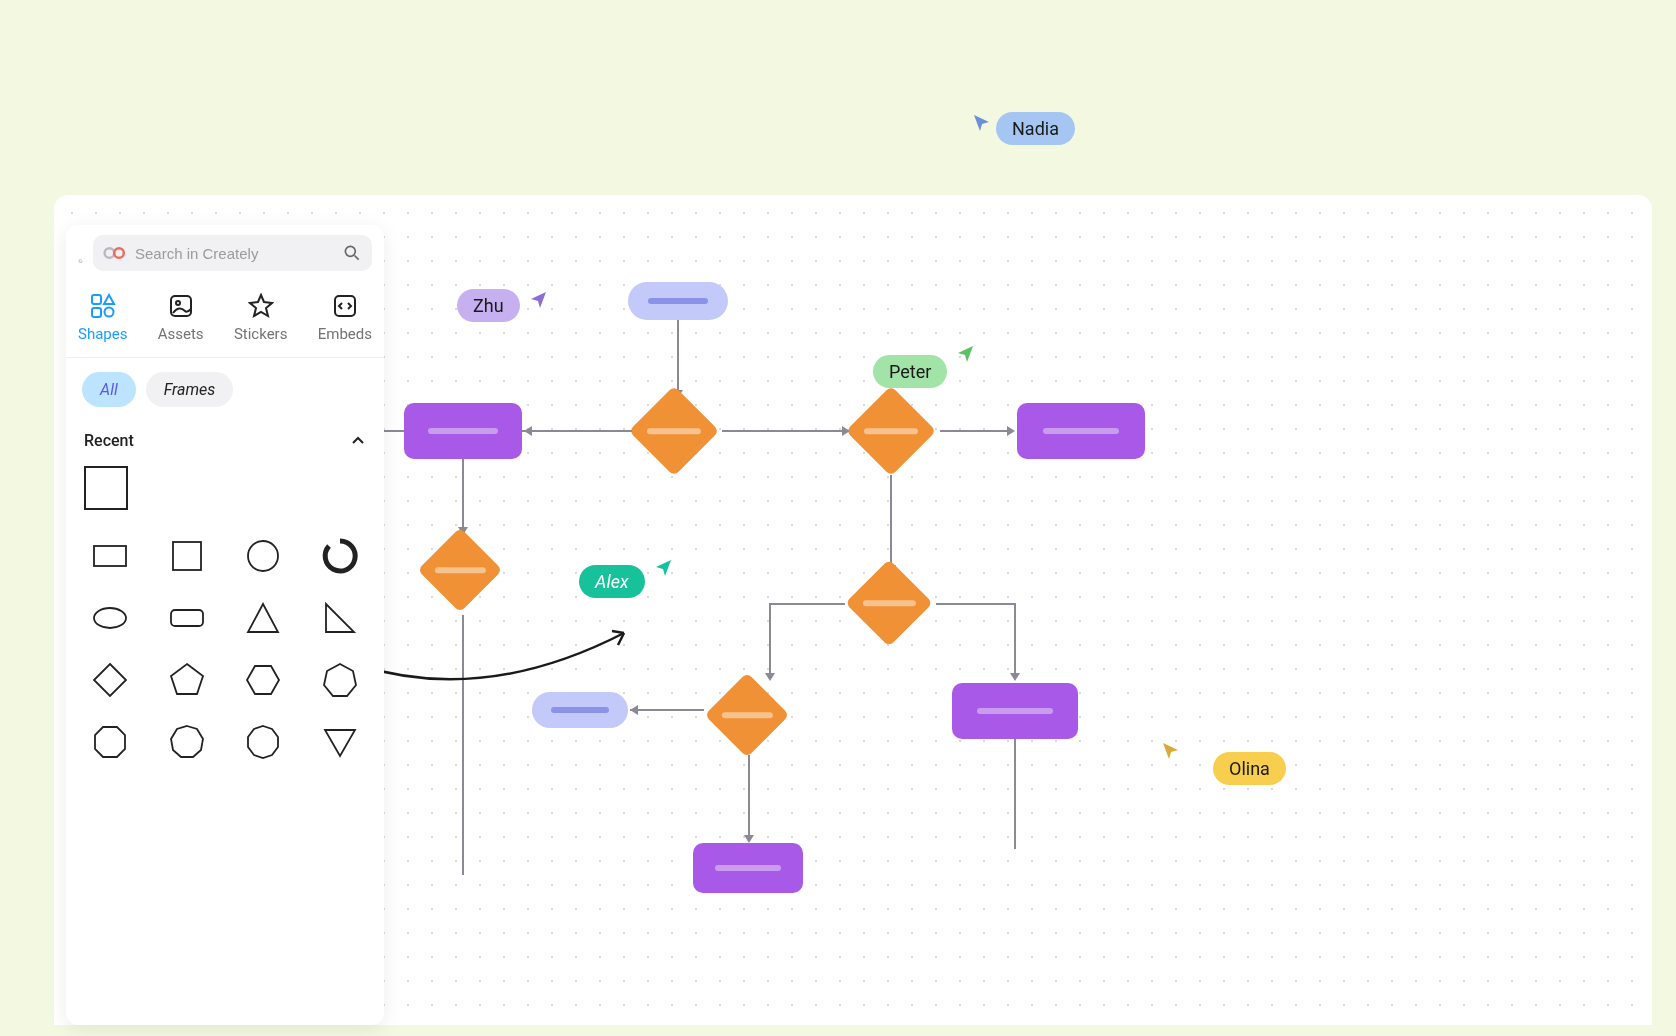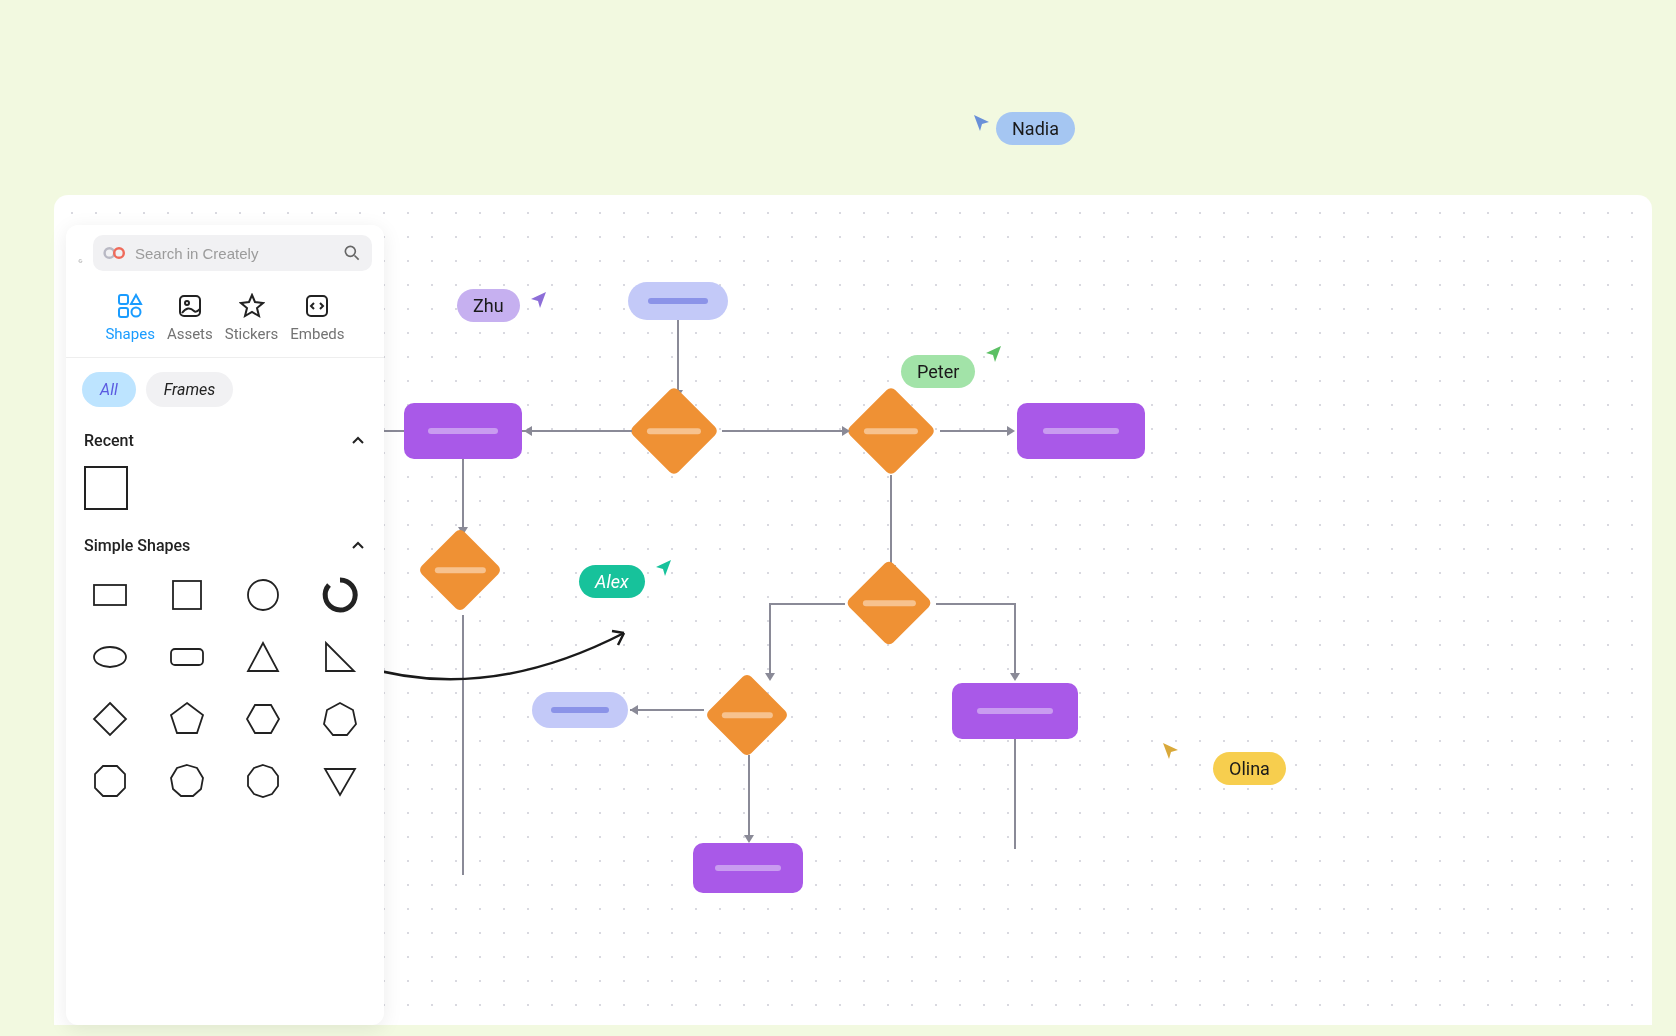--- a/index.html
+++ b/index.html
@@ -63,21 +63,21 @@
   border: none;
   background: transparent;
   font-size: 15px;
   color: #666;
   outline: none;
 }
 .search-input::placeholder { color: #9b9b9b; }
 .search-icon { width: 20px; height: 20px; color: #666; }
 .tabs-row {
   display: flex;
-  justify-content: center;
+  justify-content: space-between;
   padding: 8px 6px 10px 6px;
   border-bottom: 1px solid #eee;
 }
 .tab-item {
   display: flex;
   flex-direction: column;
   align-items: center;
   gap: 6px;
   cursor: pointer;
   color: #737373;
@@ -275,21 +275,21 @@
     <path d="M270 8 L258 6 M270 8 L264 20" stroke="#1a1a1a" stroke-width="2.5" fill="none"></path>
   </svg>
 
   <div class="collab" style="top:82px; left:403px;">
     <span class="collab-pill" style="background:#c6b0f0;">Zhu</span>
     <svg class="collab-cursor" viewBox="0 0 20 20" style="margin-left:4px;">
         <path d="M18 2 L3 9 L10 11 L12 18 Z" fill="#8d6ed8"></path>
       </svg>
   </div>
 
-  <div class="collab" style="top:148px; left:847px;">
+  <div class="collab" style="top:148px; left:819px;">
     <span class="collab-pill" style="background:#a2e3a8;">Peter</span>
     <svg class="collab-cursor" viewBox="0 0 20 20" style="margin-left:4px; transform:translateY(-12px);">
         <path d="M18 2 L3 9 L10 11 L12 18 Z" fill="#5cc064"></path>
       </svg>
   </div>
 
   <div class="collab" style="top:358px; left:525px;">
     <span class="collab-pill" style="background:#17c29b; color:#fff;font-style:italic;">Alex</span>
     <svg class="collab-cursor" viewBox="0 0 20 20" style="margin-left:4px; transform:translateY(-8px);">
         <path d="M18 2 L3 9 L10 11 L12 18 Z" fill="#17c29b"></path>
@@ -366,26 +366,20 @@
   </div>
 
   <div class="section-header">
     <span>Recent</span>
     <svg class="chevron-icon" viewBox="0 0 16 16">
         <path d="M3 10 L8 5 L13 10" fill="none" stroke="#222" stroke-width="2"></path>
       </svg>
   </div>
   <div class="recent-shape"></div>
 
-  <div class="section-header">
-    <span>Simple Shapes</span>
-    <svg class="chevron-icon" viewBox="0 0 16 16">
-        <path d="M3 10 L8 5 L13 10" fill="none" stroke="#222" stroke-width="2"></path>
-      </svg>
-  </div>
 
   <div class="shape-grid">
 
     <div class="shape-cell">
         <svg class="shape-svg" viewBox="0 0 40 40">
           <rect x="4" y="10" width="32" height="20" fill="none" stroke="#222" stroke-width="1.8"></rect>
         </svg>
       </div>
     <div class="shape-cell">
         <svg class="shape-svg" viewBox="0 0 40 40">

